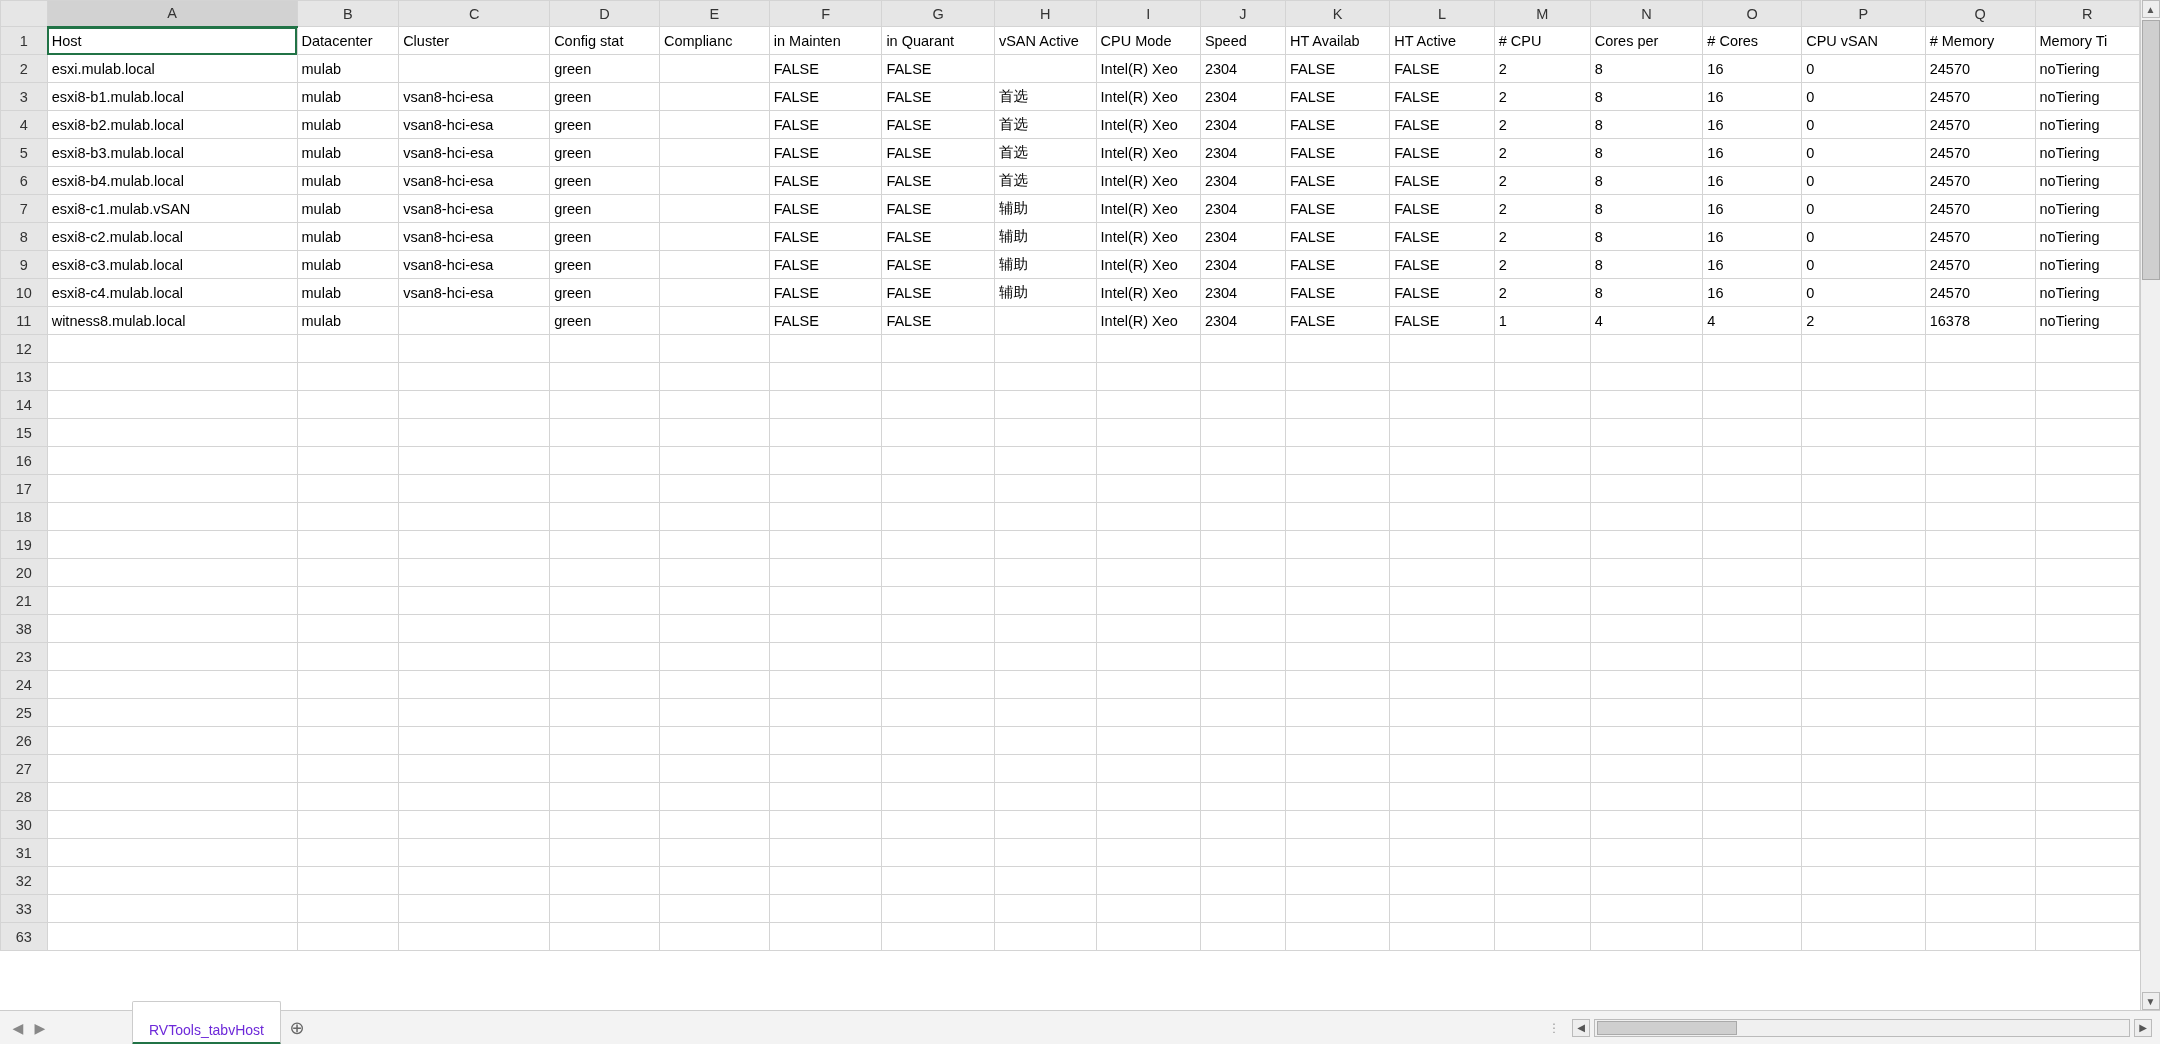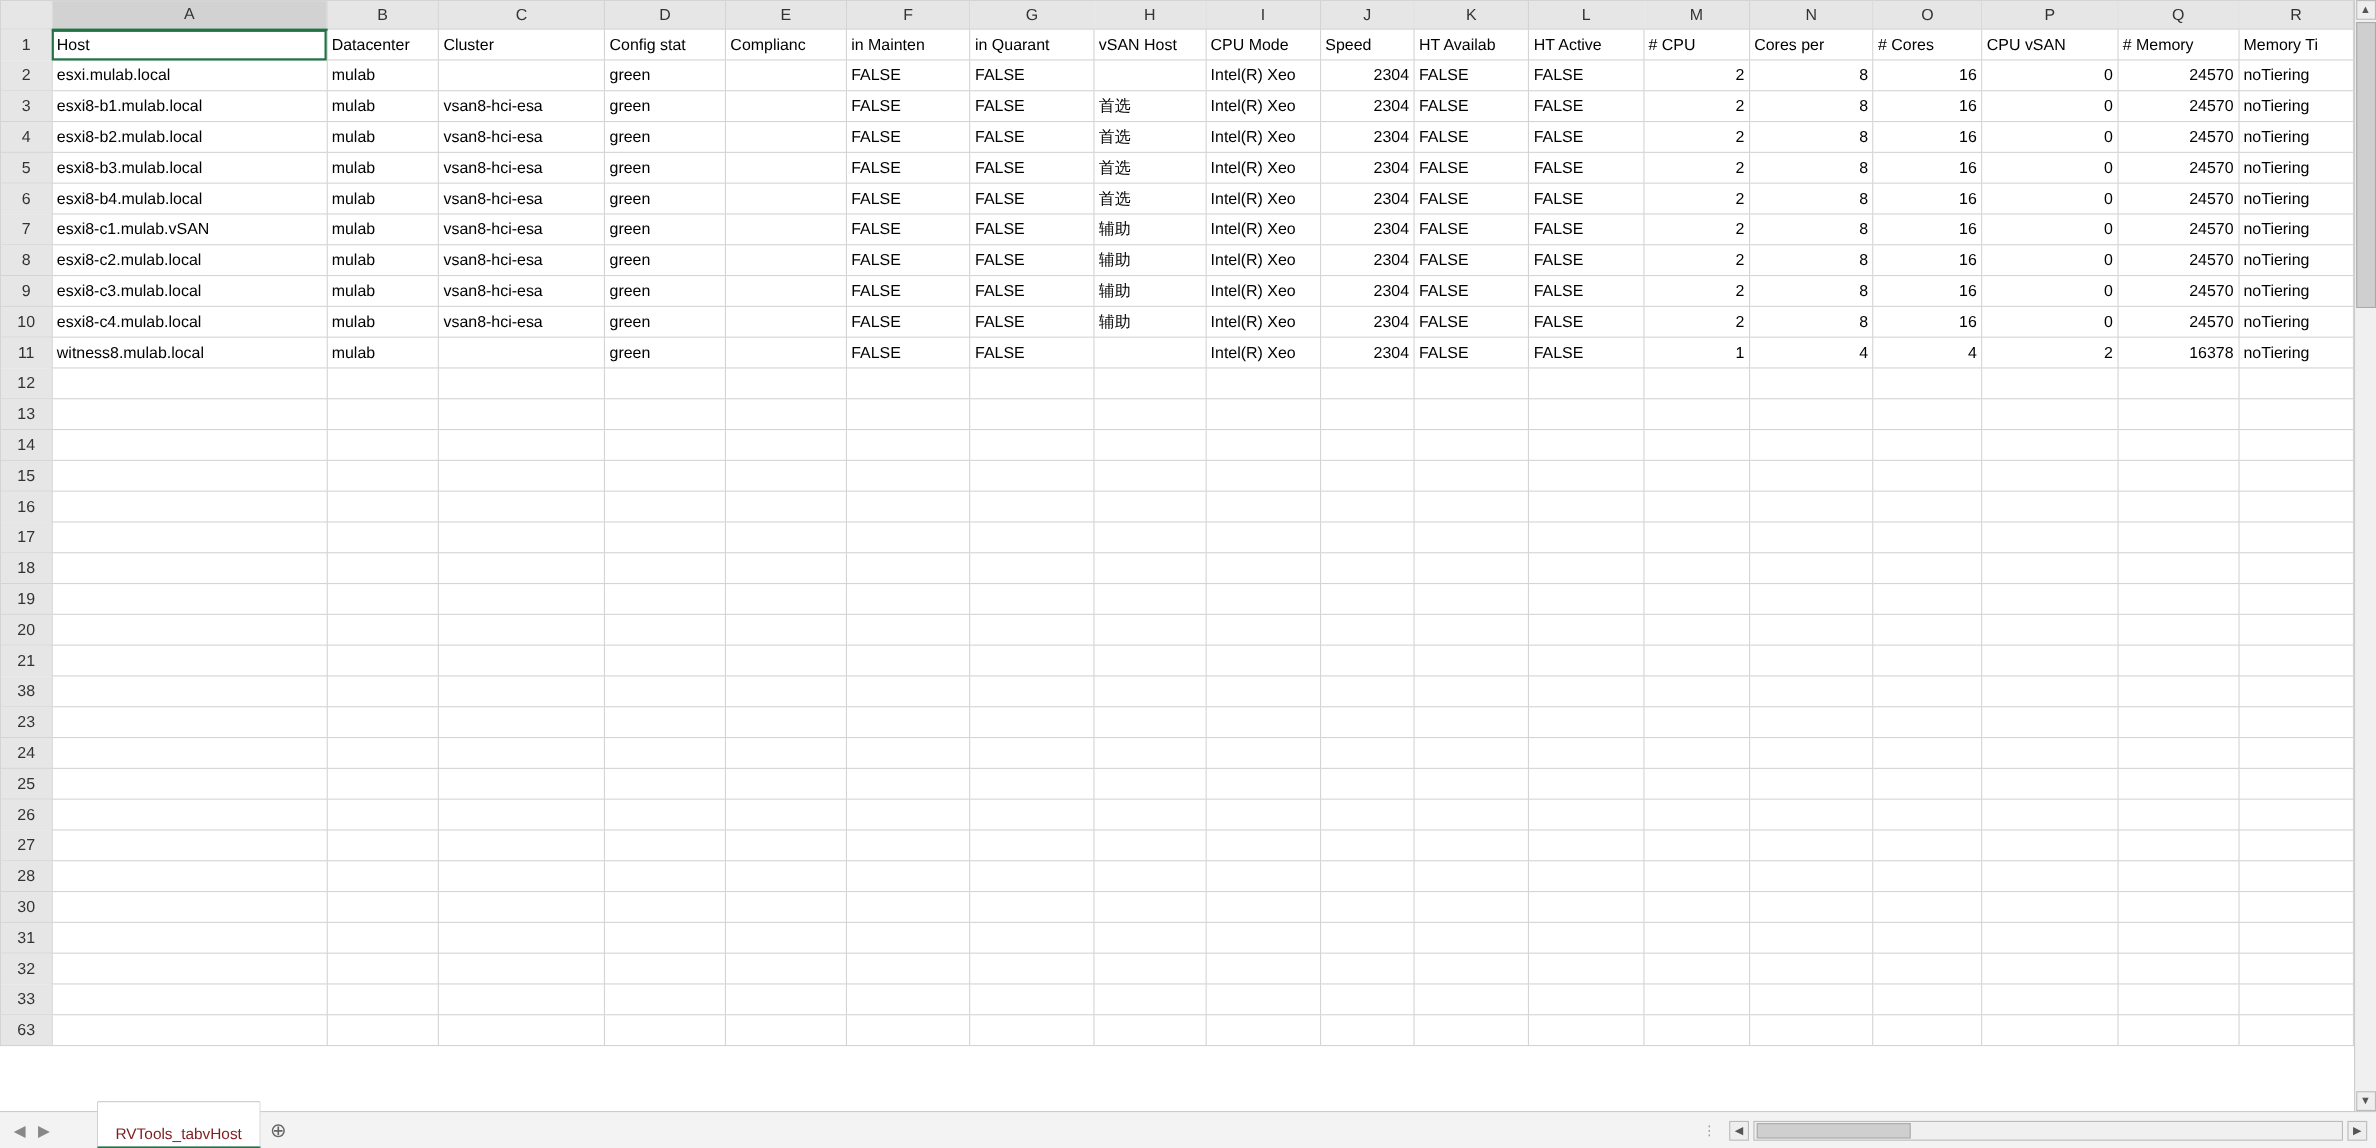--- a/index.html
+++ b/index.html
@@ -7,28 +7,28 @@
   .app { display:flex; flex-direction:column; width:2160px; height:1044px; position:relative; background:#fff;}
   .grid-area { flex:1 1 auto; position:relative; overflow:hidden; }
   table.sheet { border-collapse:collapse; table-layout:fixed; width:100%; }
   table.sheet th, table.sheet td { border:1px solid #d4d4d4; height:28px; padding:0 4px; white-space:nowrap; overflow:hidden; text-overflow:clip; background:#fff;}
   table.sheet th { background:#e6e6e6; font-weight:normal; text-align:center; color:#333; user-select:none;}
   table.sheet th.colhead { height:26px; }
   table.sheet th.rowhead { width:34px; text-align:center; }
   .corner { background:#e6e6e6; width:34px; }
   .selected-col { background:#d2d2d2 !important; border-bottom:2px solid #217346 !important;}
   .selected-cell-border { outline:2px solid #217346; outline-offset:-2px; }
-  td.num { text-align:right; }
+  td.num { text-align:left; }
   td.txt { text-align:left; }
   
   .tabbar { height:34px; border-top:1px solid #ccc; background:#f3f3f3; display:flex; align-items:stretch; font-size:14px;}
   .tabnav { display:flex; align-items:center; gap:2px; padding:0 8px;}
   .tabnav .navbtn { width:20px; height:20px; display:flex; align-items:center; justify-content:center; color:#888; cursor:pointer;}
   .tabs { display:flex; align-items:flex-end; padding-left:30px;}
-  .tab { padding:20px 16px 4px 16px; border:1px solid #ccc; border-bottom:none; background:#fff; color:#7f1d1d; margin-right:2px; position:relative; top:1px; cursor:pointer; border-top-left-radius:2px; border-top-right-radius:2px;}
+  .tab { padding:20px 16px 4px 16px; border:1px solid #ccc; border-bottom:none; background:#fff; color:#6d28d9; margin-right:2px; position:relative; top:1px; cursor:pointer; border-top-left-radius:2px; border-top-right-radius:2px;margin-left:44px;}
   .tab.active { background:#fff; border-bottom:3px solid #217346; font-weight:500;}
   .addsheet { width:28px; display:flex; align-items:center; justify-content:center; color:#666; cursor:pointer; font-size:18px;}
   .spacer { flex:1; }
   .hscroll-region { display:flex; align-items:center; width:620px; padding:0 8px; gap:4px;}
   .hdots { color:#999; letter-spacing:2px; font-size:12px; padding-right:6px;}
   .hscroll-btn { width:18px; height:18px; border:1px solid #bbb; background:#eee; display:flex; align-items:center; justify-content:center; cursor:pointer; font-size:10px; color:#555;}
   .hscroll-track { flex:1; height:18px; border:1px solid #bbb; background:#f0f0f0; position:relative;}
   .hscroll-thumb { position:absolute; left:2px; top:1px; bottom:1px; width:140px; background:#cfcfcf; border:1px solid #aaa;}
   
   .vscroll { position:absolute; right:0; top:0; bottom:0; width:20px; background:#f0f0f0; border-left:1px solid #ccc; display:flex; flex-direction:column; align-items:center;}
@@ -91,21 +91,21 @@
           <tbody>
             <tr>
               <th class="rowhead">1</th>
               <td class="txt selected-cell-border">Host</td>
               <td class="txt">Datacenter</td>
               <td class="txt">Cluster</td>
               <td class="txt">Config stat</td>
               <td class="txt">Complianc</td>
               <td class="txt">in Mainten</td>
               <td class="txt">in Quarant</td>
-              <td class="txt">vSAN Host</td>
+              <td class="txt">vSAN Active</td>
               <td class="txt">CPU Mode</td>
               <td class="txt">Speed</td>
               <td class="txt">HT Availab</td>
               <td class="txt">HT Active</td>
               <td class="txt"># CPU</td>
               <td class="txt">Cores per</td>
               <td class="txt"># Cores</td>
               <td class="txt">CPU vSAN</td>
               <td class="txt"># Memory</td>
               <td class="txt">Memory Ti</td>

